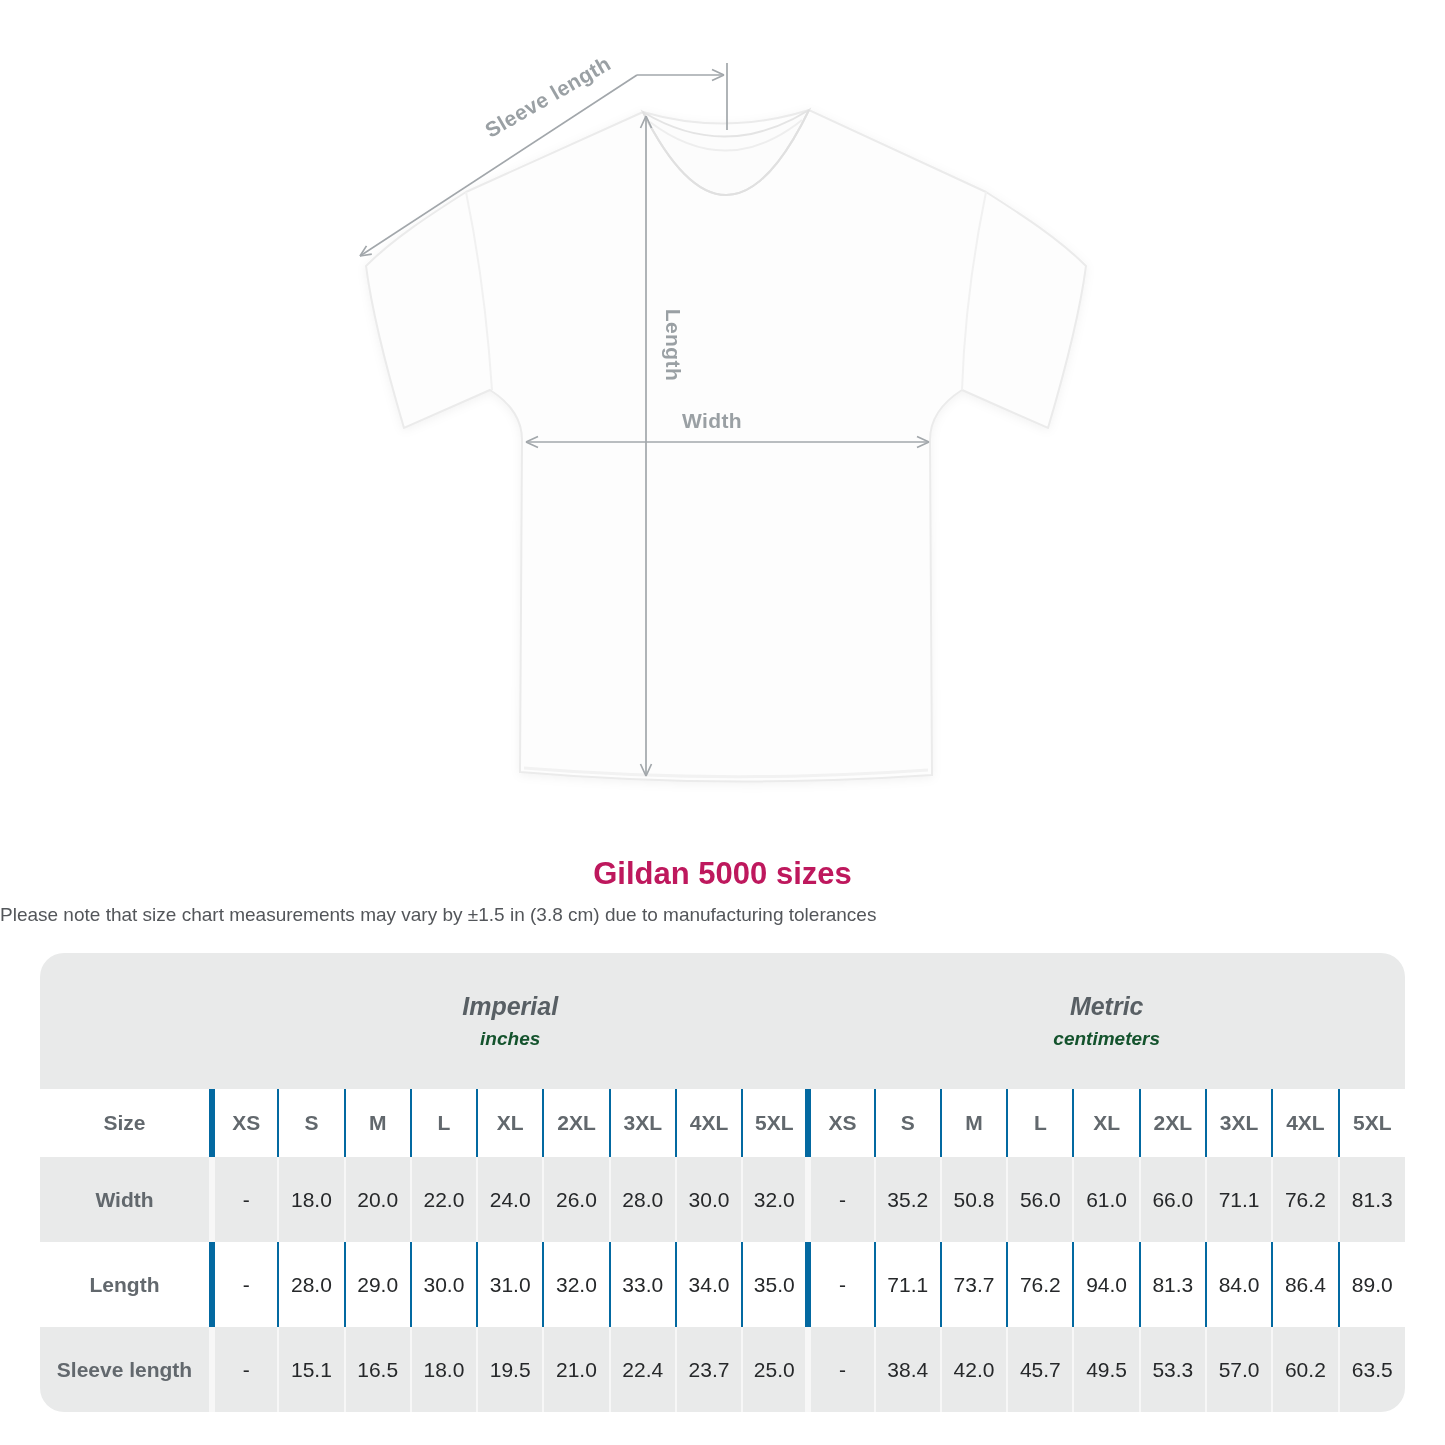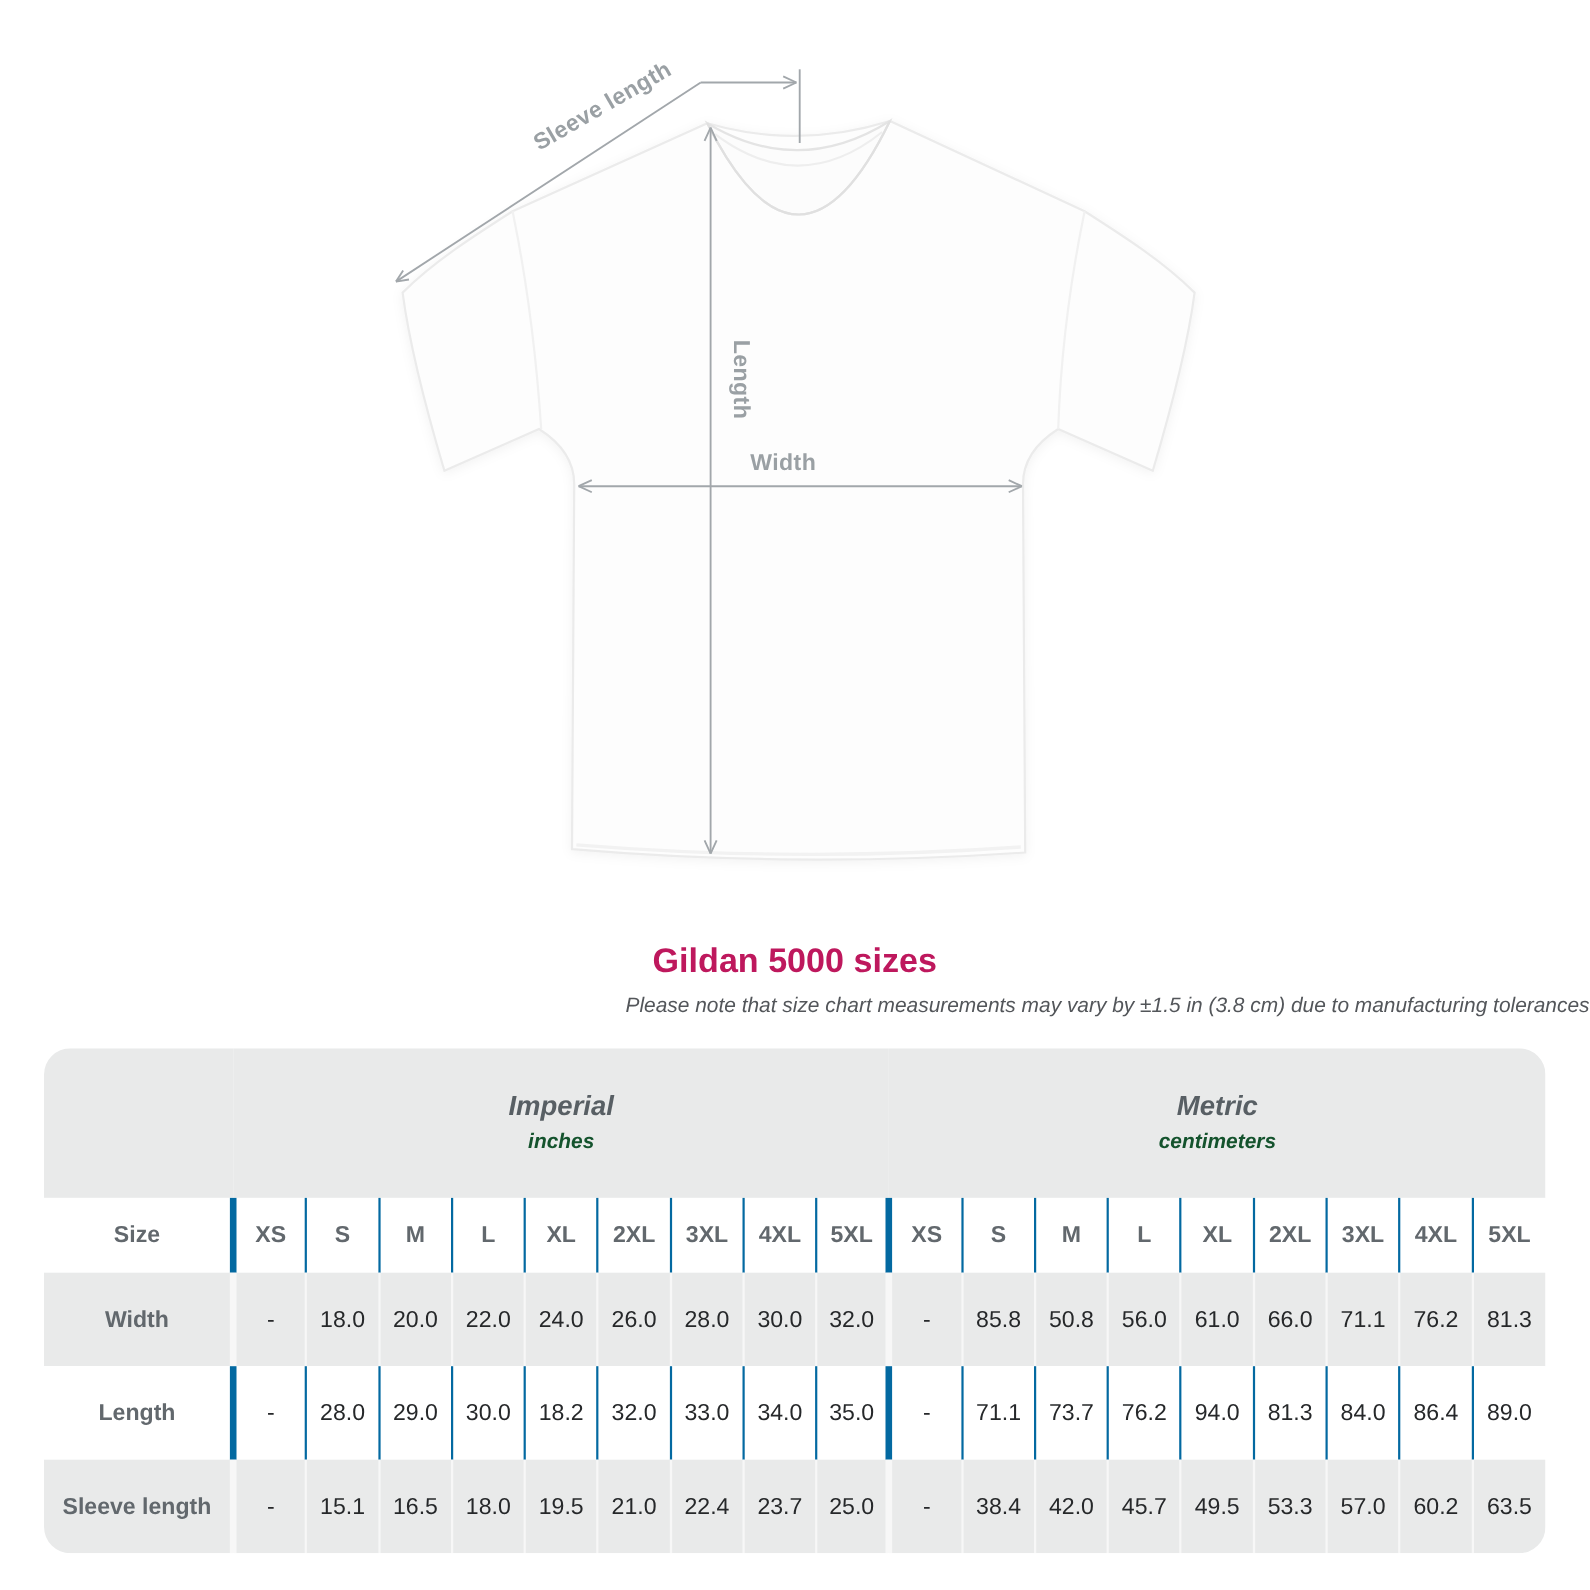--- a/index.html
+++ b/index.html
@@ -9,21 +9,21 @@
   
   .diagram{position:absolute;left:0;top:0;width:1445px;height:842px;}
   .diagram svg{position:absolute;left:0;top:0;}
   .anno-label{position:absolute;font-weight:bold;font-size:21px;color:#9aa0a4;letter-spacing:.4px;white-space:nowrap;}
   .anno-sleeve{left:548px;top:97px;transform:translate(-50%,-50%) rotate(-30deg);}
   .anno-length{left:673px;top:345px;transform:translate(-50%,-50%) rotate(90deg);}
   .anno-width{left:712px;top:421px;transform:translate(-50%,-50%);}
 
   
   .title{margin:14px 0 5px;text-align:center;font-size:31px;font-weight:bold;color:#be185d;}
-  .subtitle{margin:12px 0 0;text-align:right;font-size:19px;font-style:italic;color:#53565a;}
+  .subtitle{margin:12px 0 0;text-align:left;font-size:19px;color:#53565a;}
 
   
   .table-wrap{margin:27px 40px 0;border-radius:24px;overflow:hidden;}
   table.size-table{width:100%;border-collapse:collapse;table-layout:fixed;}
   .size-table th,.size-table td{text-align:center;vertical-align:middle;padding:0;font-size:21px;}
   tr.band-row th{background:#e9eaea;height:136px;border:none;}
   .group-label{font-size:25px;font-weight:bold;font-style:italic;color:#585f64;}
   .group-sub{font-size:19px;font-style:italic;color:#14532d;margin-top:7px;}
   tr.shade-white{background:#ffffff;}
   tr.shade-gray{background:#e9eaea;}
@@ -166,36 +166,36 @@
             <td class="val grp">-</td>
             <td class="val">18.0</td>
             <td class="val">20.0</td>
             <td class="val">22.0</td>
             <td class="val">24.0</td>
             <td class="val">26.0</td>
             <td class="val">28.0</td>
             <td class="val">30.0</td>
             <td class="val">32.0</td>
             <td class="val grp">-</td>
-            <td class="val">85.8</td>
+            <td class="val">35.2</td>
             <td class="val">50.8</td>
             <td class="val">56.0</td>
             <td class="val">61.0</td>
             <td class="val">66.0</td>
             <td class="val">71.1</td>
             <td class="val">76.2</td>
             <td class="val">81.3</td>
           </tr>
           <tr class="shade-white">
             <th class="row-label">Length</th>
             <td class="val grp">-</td>
             <td class="val">28.0</td>
             <td class="val">29.0</td>
             <td class="val">30.0</td>
-            <td class="val">18.2</td>
+            <td class="val">31.0</td>
             <td class="val">32.0</td>
             <td class="val">33.0</td>
             <td class="val">34.0</td>
             <td class="val">35.0</td>
             <td class="val grp">-</td>
             <td class="val">71.1</td>
             <td class="val">73.7</td>
             <td class="val">76.2</td>
             <td class="val">94.0</td>
             <td class="val">81.3</td>

